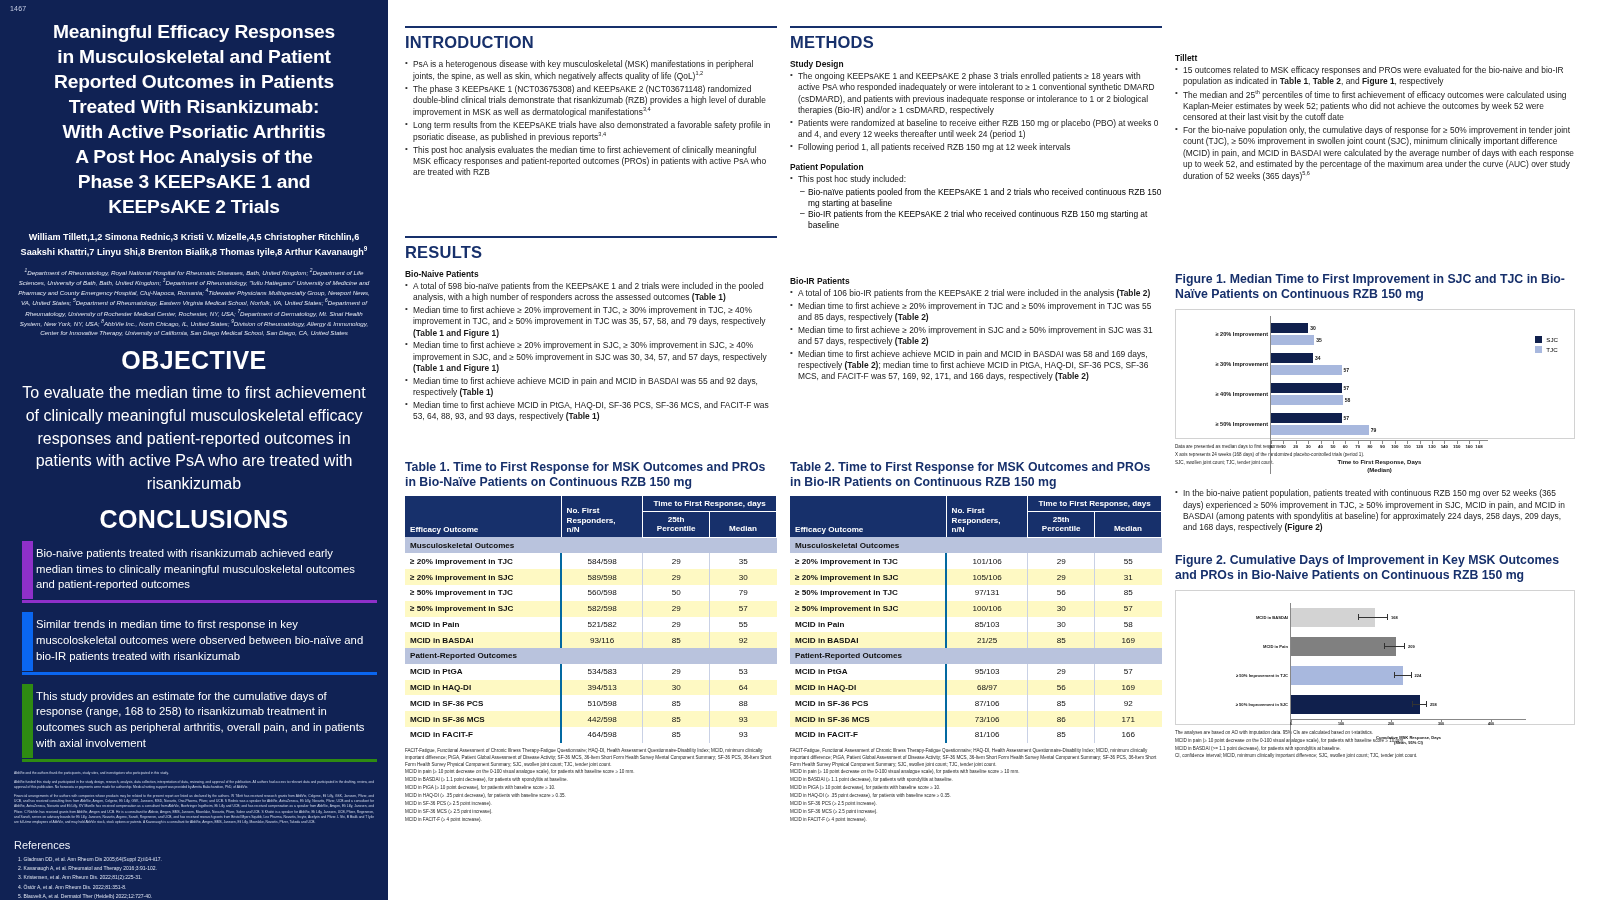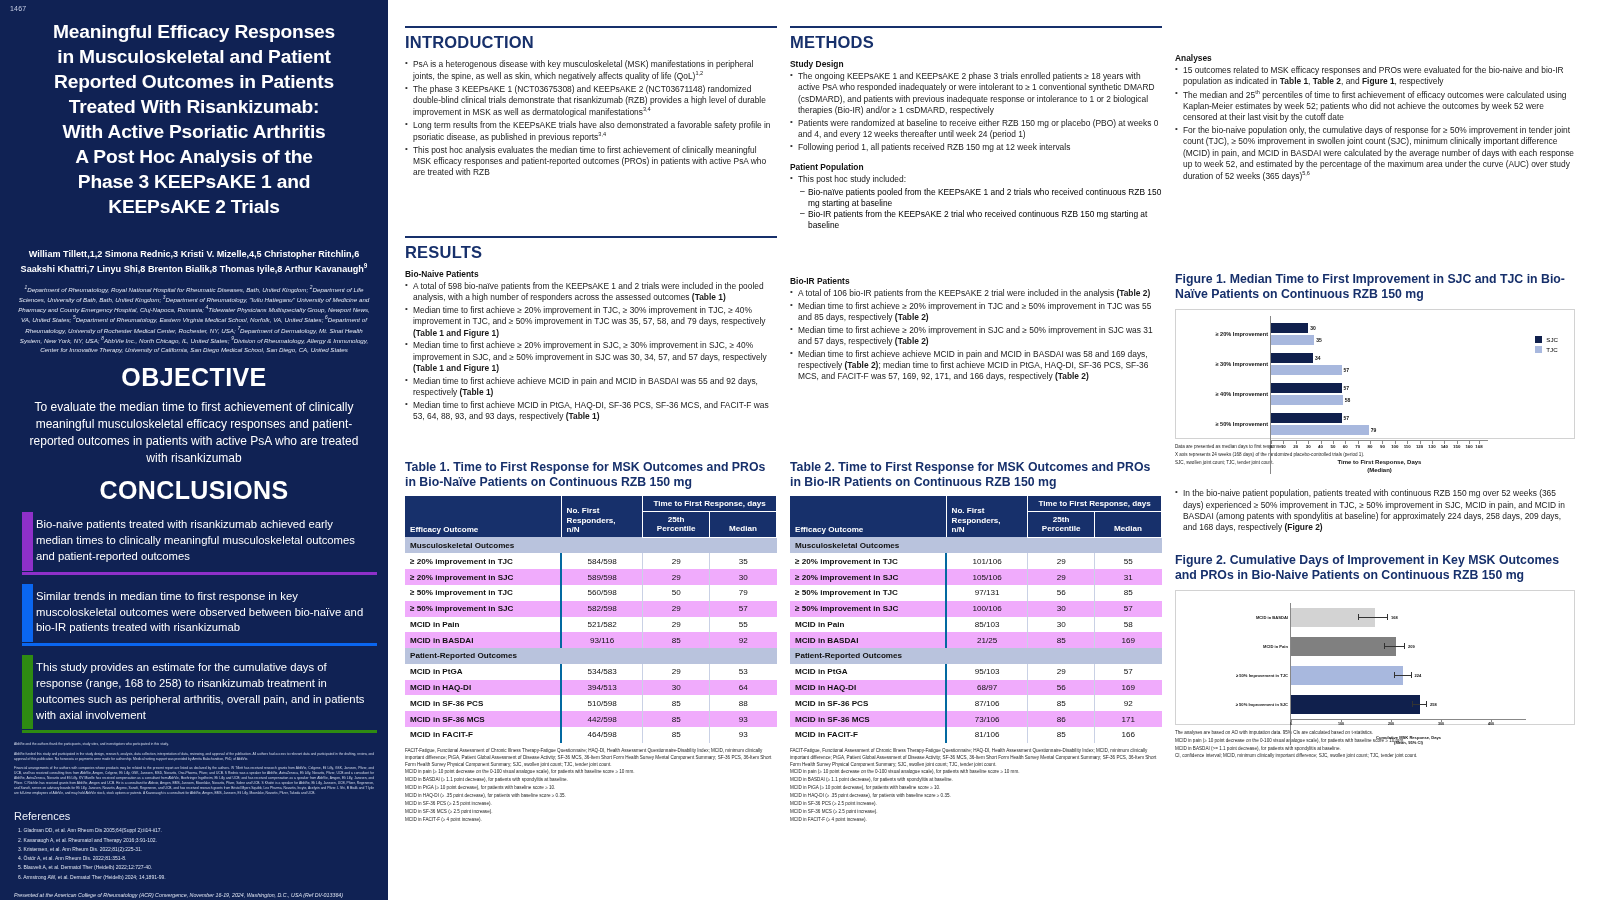--- a/index.html
+++ b/index.html
@@ -16,33 +16,33 @@
     position: absolute; left:0; top:0; width:388px; height:900px;
     background:#102254; color:#fff; padding: 6px 14px 0 14px;
   }
   .poster-num { font-size: 7px; color:#c8d0e6; position:absolute; left:10px; top:5px; letter-spacing:.2px;}
   .poster-title {
     margin-top: 14px;
     text-align:center; font-size: 19.2px; font-weight:bold; line-height: 1.30;
     letter-spacing:-0.2px;
   }
   .authors {
-    margin-top: 28px; text-align:center; font-size: 9.1px; line-height:1.48; font-weight:bold;
+    margin-top: 11px; text-align:center; font-size: 9.1px; line-height:1.48; font-weight:bold;
   }
   .authors sup { font-size: 6.4px; font-weight:bold;}
   .affil {
     margin-top: 7px; text-align:center; font-size:6.2px; line-height:1.48; font-style:italic; color:#e6eaf4;
   }
   .affil sup { font-size:4.8px; }
   .sec-head-white {
     text-align:center; font-weight:bold; font-size: 25px; letter-spacing:0.4px;
     margin-top: 9px; margin-bottom: 7px;
   }
   .objective-text {
-    text-align:center; font-size:12px; line-height:1.42; padding: 0 6px;
+    text-align:center; font-size:16px; line-height:1.42; padding: 0 6px;
   }
   .concl-list { margin-top: 4px; }
   .concl-item { position:relative; margin-bottom: 13px; padding-left: 22px; }
   .concl-bar-v {
     position:absolute; left:8px; top:0; width:11px; height:100%;
   }
   .concl-bar-h { position:absolute; left:8px; bottom:-4px; height:3px; width:355px; }
   .concl-text { font-size:11.3px; line-height:1.40; padding-top:5px; padding-bottom:6px; padding-right:6px;}
 
   .disclosures { margin-top: 8px; font-size:3.3px; line-height:1.55; color:#d6ddee; text-align:justify; }
@@ -89,21 +89,21 @@
   }
   table.datatbl thead th.toprow { text-align:center; border-bottom:1px solid #fff; }
   table.datatbl thead th.lefthead { text-align:left; }
   .grp-row td {
     background:#b9c3dd; color:#10204d; font-weight:bold; padding:3px 5px; text-align:left;
   }
   table.datatbl tbody td {
     padding:3.4px 5px; border:none; color:#111;
   }
   tbody tr.r-odd td  { background:#ffffff; }
-  tbody tr.r-even td { background:#f0abfc; }
+  tbody tr.r-even td { background:#fef9c3; }
   td.c-label { text-align:left; font-weight:bold; }
   td.c-num { text-align:center; }
   table.datatbl tbody td.c-label { border-right:2px solid #0369a1; }
   table.datatbl tbody td.c-num   { border-right:1px solid #c9d1e5; }
   table.datatbl tbody td:last-child { border-right:none; }
 
   .fn { font-size:4.6px; line-height:1.5; color:#222; margin-top:5px; }
   .fn p { margin-bottom:1px; }
 
   
@@ -238,21 +238,21 @@
       <ul class="bul" id="ppBullets">
           <li>This post hoc study included:</li>
         </ul>
       <ul class="dash" id="ppSub">
           <li>Bio-naïve patients pooled from the KEEPsAKE 1 and 2 trials who received continuous RZB 150 mg starting at baseline</li>
           <li>Bio-IR patients from the KEEPsAKE 2 trial who received continuous RZB 150 mg starting at baseline</li>
         </ul>
     </div>
 
     <div class="col col-c" style="top:45px;">
-      <div class="sub-head">Analyses</div>
+      <div class="sub-head">Tillett</div>
       <ul class="bul" id="anBullets">
           <li>15 outcomes related to MSK efficacy responses and PROs were evaluated for the bio-naive and bio-IR population as indicated in <b>Table 1</b>, <b>Table 2</b>, and <b>Figure 1</b>, respectively</li>
           <li>The median and 25<sup>th</sup> percentiles of time to first achievement of efficacy outcomes were calculated using Kaplan-Meier estimates by week 52; patients who did not achieve the outcomes by week 52 were censored at their last visit by the cutoff date</li>
           <li>For the bio-naive population only, the cumulative days of response for ≥ 50% improvement in tender joint count (TJC), ≥ 50% improvement in swollen joint count (SJC), minimum clinically important difference (MCID) in pain, and MCID in BASDAI were calculated by the average number of days with each response up to week 52, and estimated by the percentage of the maximum area under the curve (AUC) over study duration of 52 weeks (365 days)<sup>5,6</sup></li>
         </ul>
     </div>
 
     <div class="col col-a" style="top:228px;">
       <div class="rule"></div>
       <div class="sec-title">RESULTS</div>

